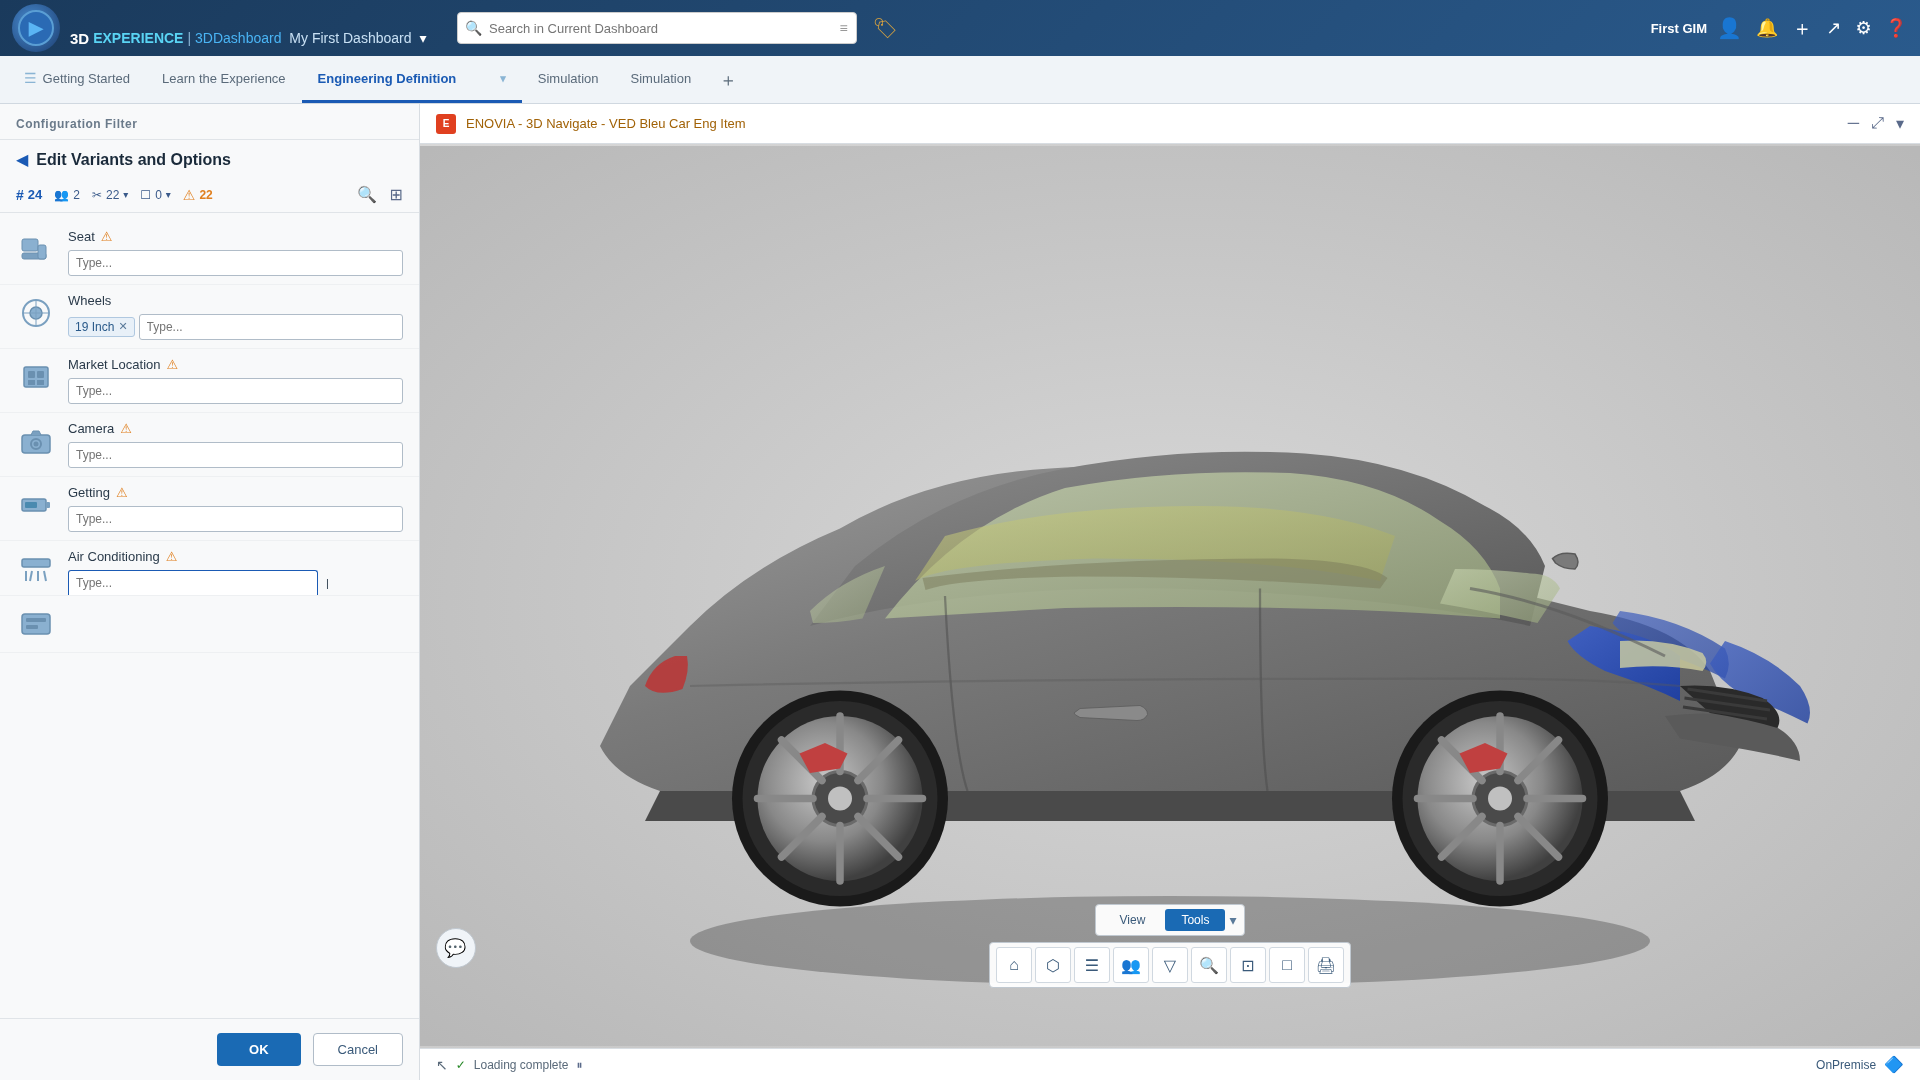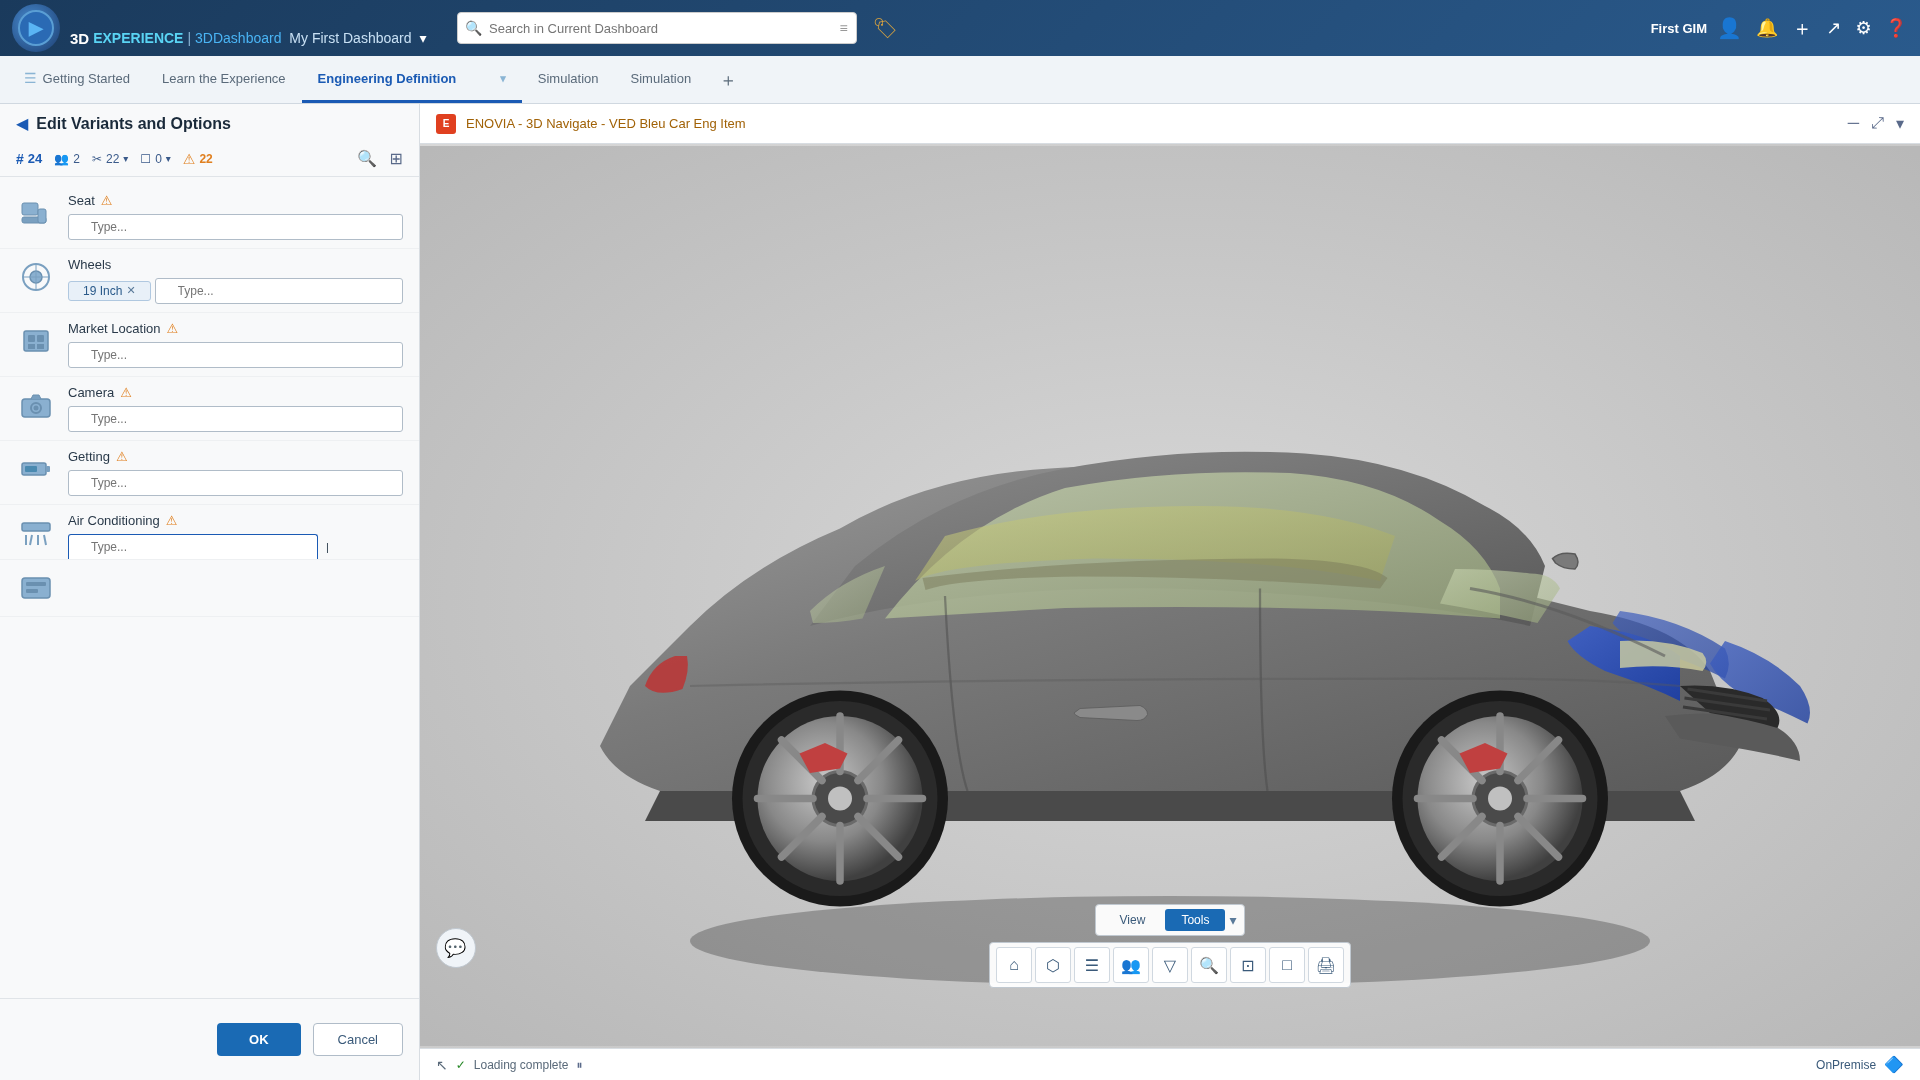--- a/index.html
+++ b/index.html
@@ -72,33 +72,33 @@
 
     
     .items-list { flex: 1; overflow-y: auto; padding: 8px 0; }
     .item-row { display: flex; align-items: flex-start; padding: 8px 16px; border-bottom: 1px solid #eef0f2; gap: 12px; }
     .item-icon { width: 40px; height: 40px; flex-shrink: 0; display: flex; align-items: center; justify-content: center; }
     .item-icon svg { width: 36px; height: 36px; }
     .item-content { flex: 1; }
     .item-label { font-size: 13px; color: #2a3a4a; margin-bottom: 6px; display: flex; align-items: center; gap: 6px; }
     .item-warn { color: #e08020; font-size: 13px; }
     .item-input-row { display: flex; align-items: center; gap: 4px; }
-    .item-input { width: 100%; border: 1px solid #b0bcc8; border-radius: 3px; padding: 5px 22px; font-size: 12px; color: #2a3a4a; outline: none; background: white; }
-    .item-tag { background: #e8f0f8; border: 1px solid #b0c8e0; border-radius: 3px; padding: 2px 14px; font-size: 12px; color: #2a5a8a; display: flex; align-items: flex-start; gap: 4px; }
+    .item-input { width: 100%; border: 1px solid #b0bcc8; border-radius: 3px; padding: 5px 7px; font-size: 12px; color: #2a3a4a; outline: none; background: white; }
+    .item-tag { background: #e8f0f8; border: 1px solid #b0c8e0; border-radius: 3px; padding: 2px 6px; font-size: 12px; color: #2a5a8a; display: flex; align-items: flex-start; gap: 4px; }
     .tag-x { cursor: pointer; color: #5a7a9a; font-size: 11px; }
 
     
     .dropdown-container { position: relative; }
     .item-input-active { border: 1px solid #1a5ab4; border-bottom: none; border-radius: 3px 3px 0 0; }
     .dropdown-list { background: white; border: 1px solid #1a5ab4; border-top: none; border-radius: 0 0 3px 3px; box-shadow: 0 4px 8px rgba(0,0,0,0.15); z-index: 100; }
     .dropdown-item { padding: 10px 12px; font-size: 13px; color: #2a3a4a; cursor: pointer; }
     .dropdown-item.selected { background: #1a6ab4; color: white; }
 
     
-    .panel-footer { padding: 24px 16px; display: flex; gap: 12px; justify-content: flex-end; border-top: 1px solid #e0e4e8; background: #f8f9fa; }
+    .panel-footer { padding: 14px 16px; display: flex; gap: 12px; justify-content: flex-end; border-top: 1px solid #e0e4e8; background: #f8f9fa; }
     .btn-ok { background: #1a6ab4; color: white; border: none; padding: 8px 32px; border-radius: 4px; font-size: 13px; font-weight: 600; cursor: pointer; }
     .btn-cancel { background: white; color: #3a5a7a; border: 1px solid #b0bcc8; padding: 8px 24px; border-radius: 4px; font-size: 13px; cursor: pointer; }
 
     
     .right-panel { flex: 1; background: #f0f0f0; display: flex; flex-direction: column; position: relative; }
     .view-header { display: flex; align-items: center; padding: 8px 16px; background: white; border-bottom: 1px solid #d8dde2; gap: 10px; height: 40px; }
     .view-icon { width: 20px; height: 20px; background: #e04020; border-radius: 3px; display: flex; align-items: center; justify-content: center; color: white; font-size: 10px; font-weight: bold; }
     .view-title { font-size: 13px; color: #a16207; }
     .view-controls { margin-left: auto; display: flex; gap: 12px; color: #5a6a8a; font-size: 16px; cursor: pointer; }
 
@@ -179,20 +179,23 @@
   </div>
   <div class="tab">
     <span>Simulation</span>
   </div>
   <div class="tab-add">＋</div>
 </div>
 
 <div class="main-layout">
 
   <div class="left-panel">
+    <div class="panel-header">
+      <span class="config-filter-title">Configuration Filter</span>
+    </div>
     <div class="panel-title-row">
       <span class="back-arrow">◀</span>
       <span class="panel-title">Edit Variants and Options</span>
     </div>
     <div class="filter-stats">
       <div class="stat-item">
         <span class="stat-hash">#</span>
         <span class="stat-num">24</span>
       </div>
       <div class="stat-item">

